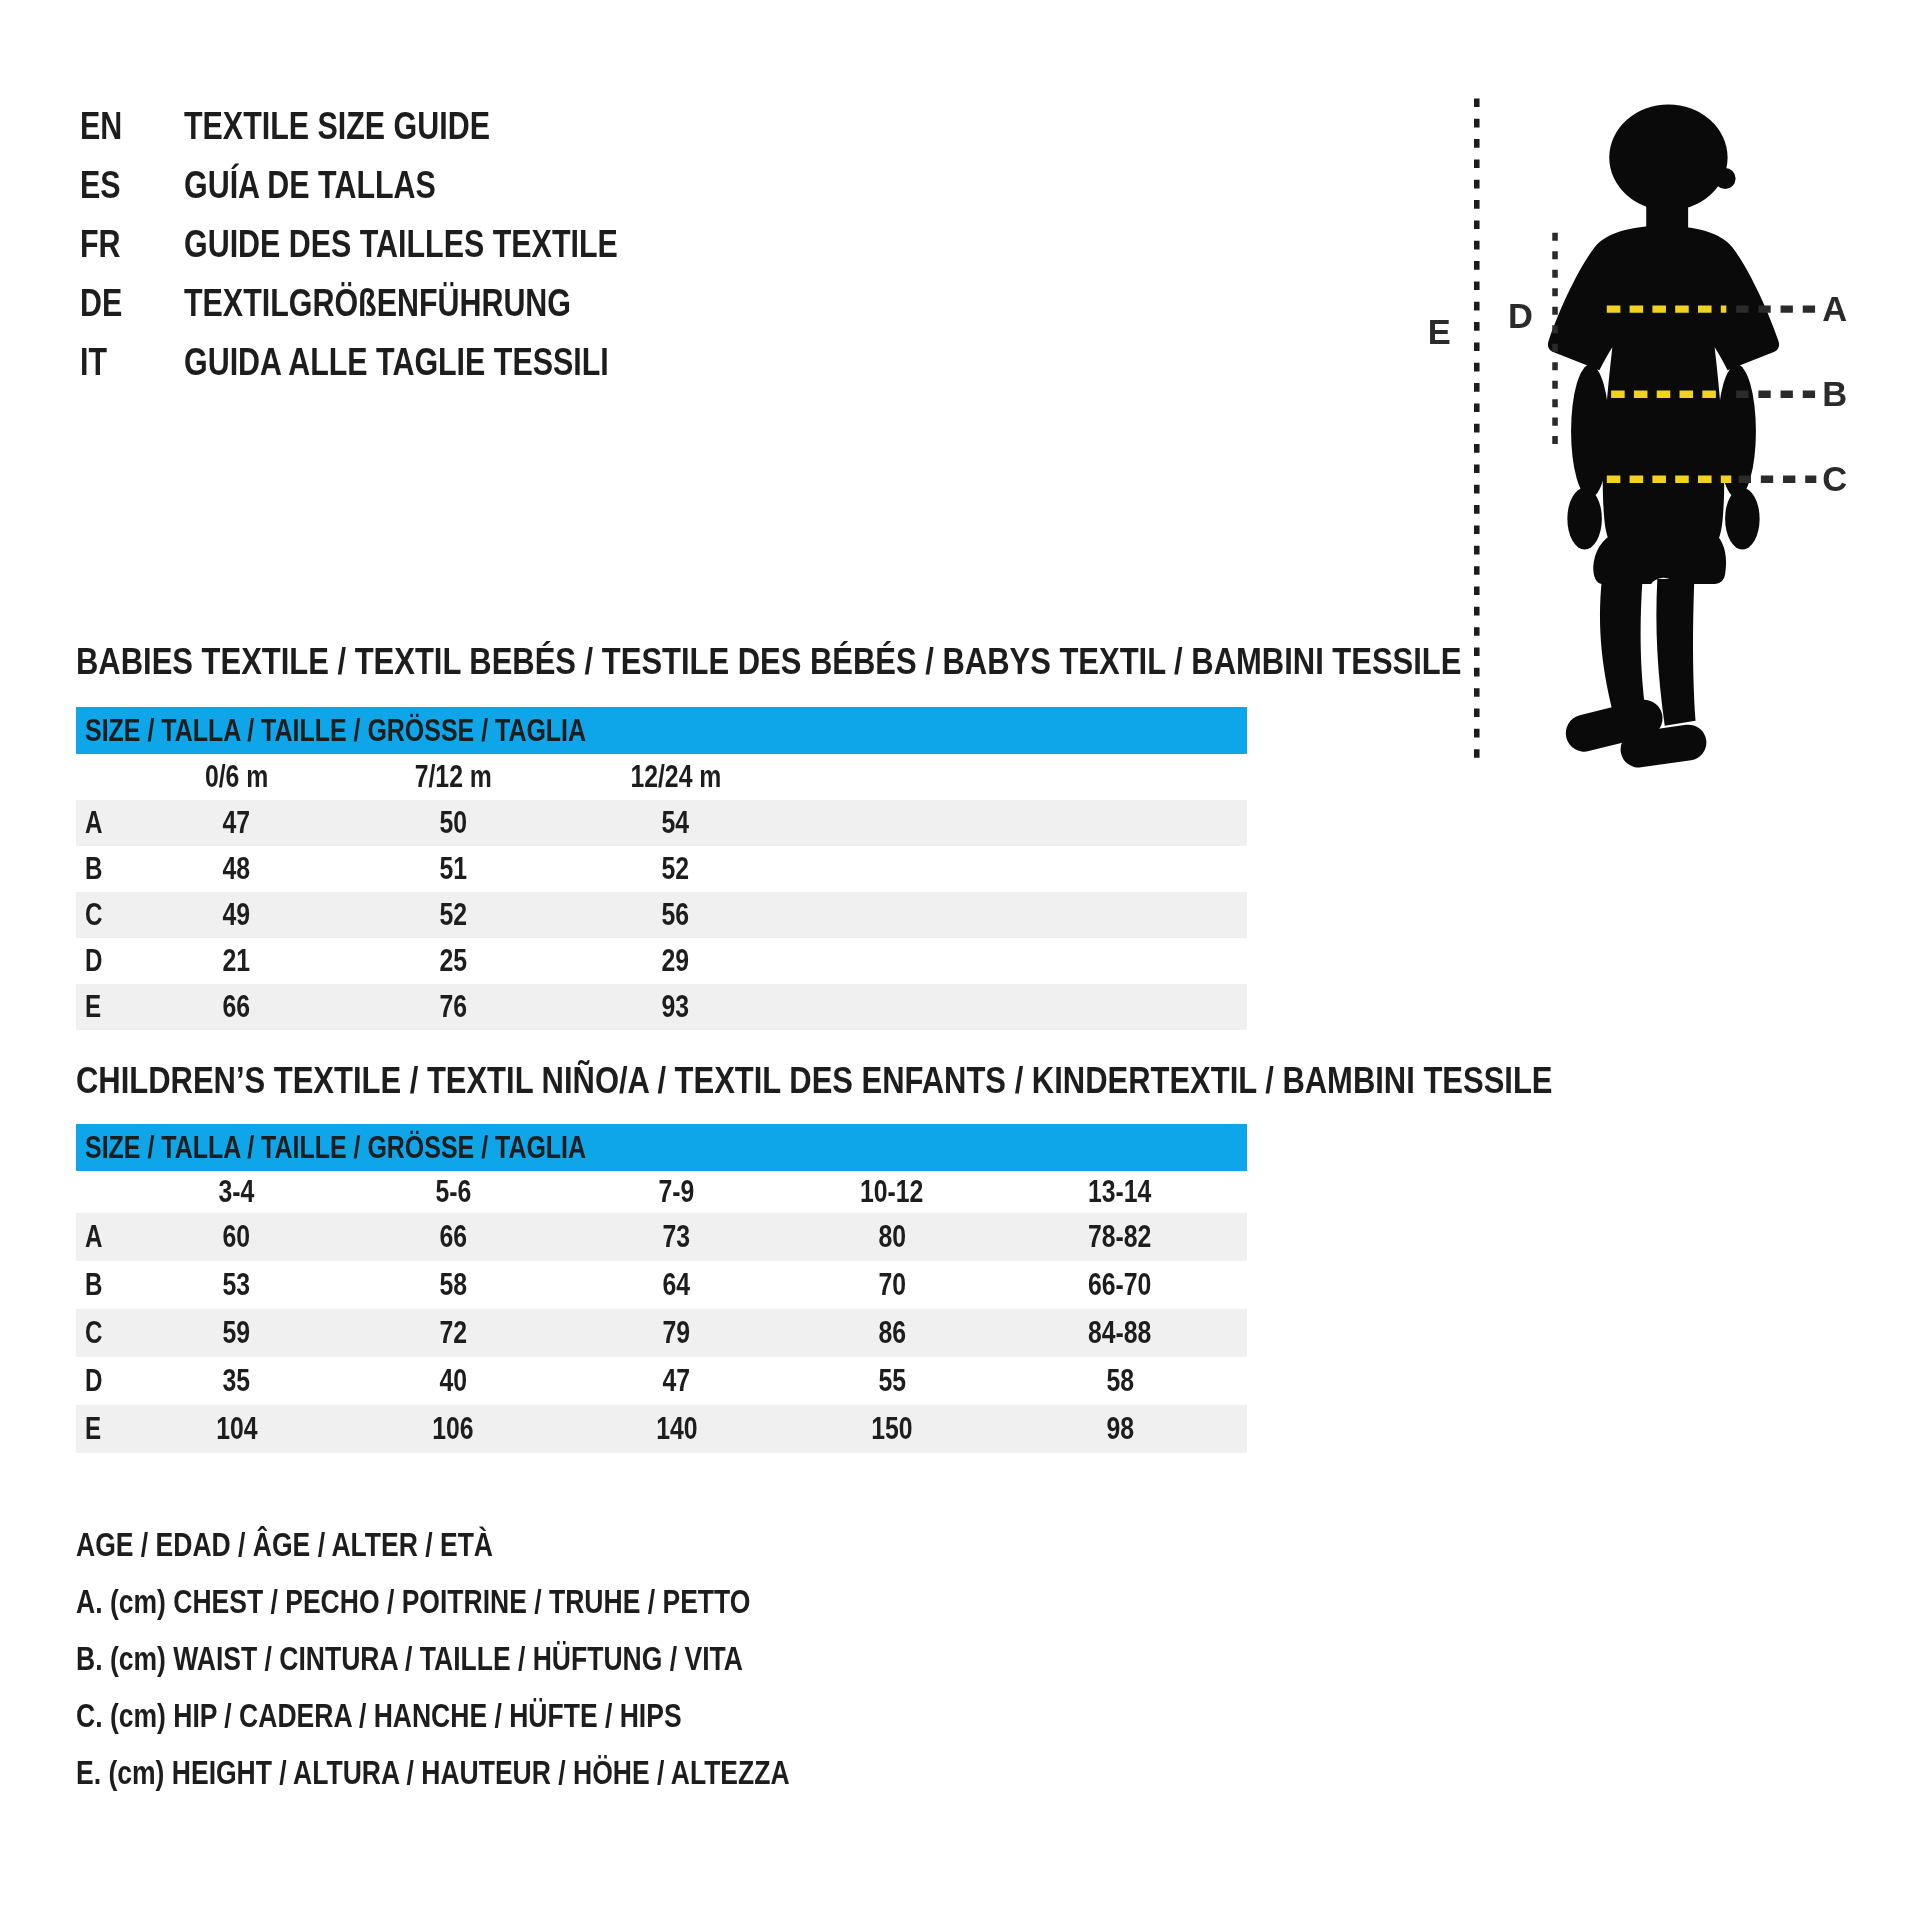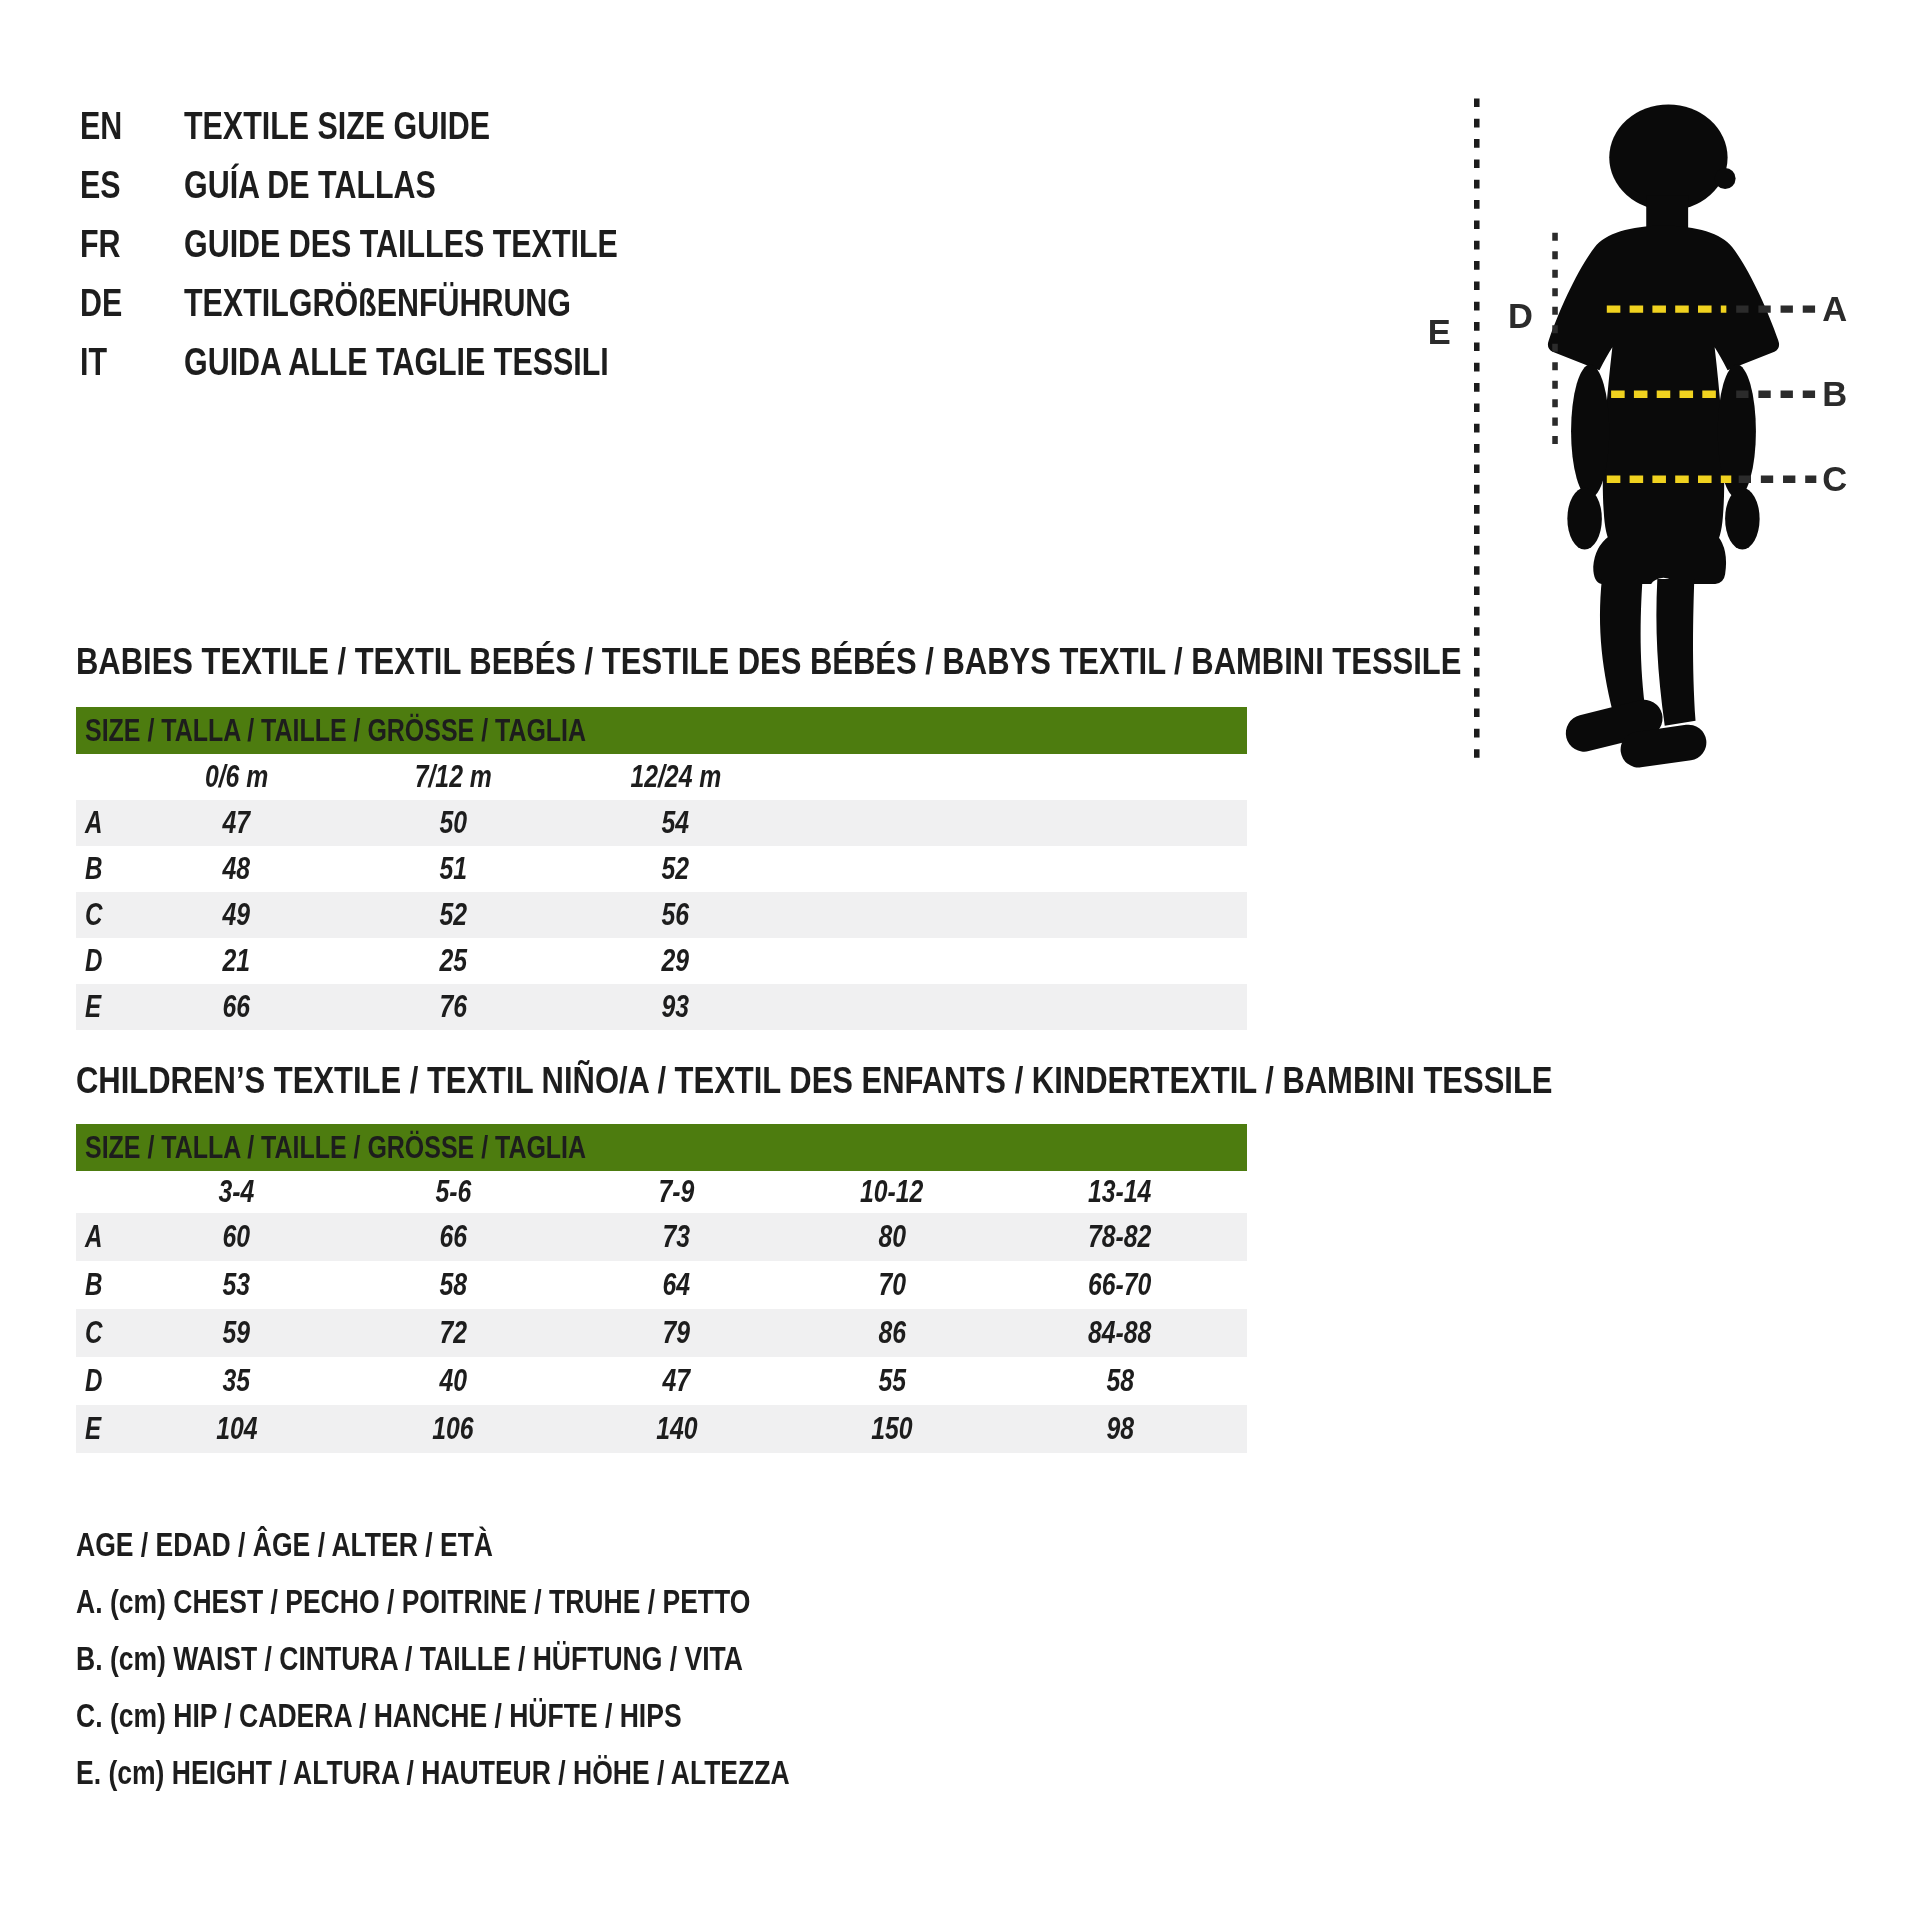--- a/index.html
+++ b/index.html
@@ -21,27 +21,27 @@
 
   
   .section-title{position:absolute;left:76px;height:39px;display:flex;align-items:flex-start;font-size:36px;}
   .babies-title{top:641px;}
   .children-title{top:1060px;}
 
   
   .table{position:absolute;left:76px;width:1171px;}
   .babies{top:707px;}
   .children{top:1124px;}
-  .size-bar{height:47px;background:#4d7c0f;display:flex;align-items:center;padding-left:8.6px;box-sizing:border-box;font-size:32px;}
+  .size-bar{height:47px;background:#0ea5e9;display:flex;align-items:center;padding-left:8.6px;box-sizing:border-box;font-size:32px;}
   .trow{display:grid;align-items:center;font-size:31px;}
   .babies .trow{grid-template-columns:80px 161px 272px 173px 1fr;height:46px;}
   .children .trow{grid-template-columns:80px 161px 272px 175px 256px 200px 1fr;height:48px;}
   .children .trow.thead{height:42px;}
   .trow.stripe{background:#f0f0f1;}
-  .tcell{text-align:center;font-style:italic;}
+  .tcell{text-align:center;}
   .tcell.rlabel{text-align:left;padding-left:8.6px;}
 
   
   .legend{position:absolute;left:76px;top:1516px;}
   .legend-line{height:57px;display:flex;align-items:center;font-size:34px;}
 
   
   .figure{position:absolute;left:1417px;top:86px;width:509px;height:715px;}
 </style>
 </head>

